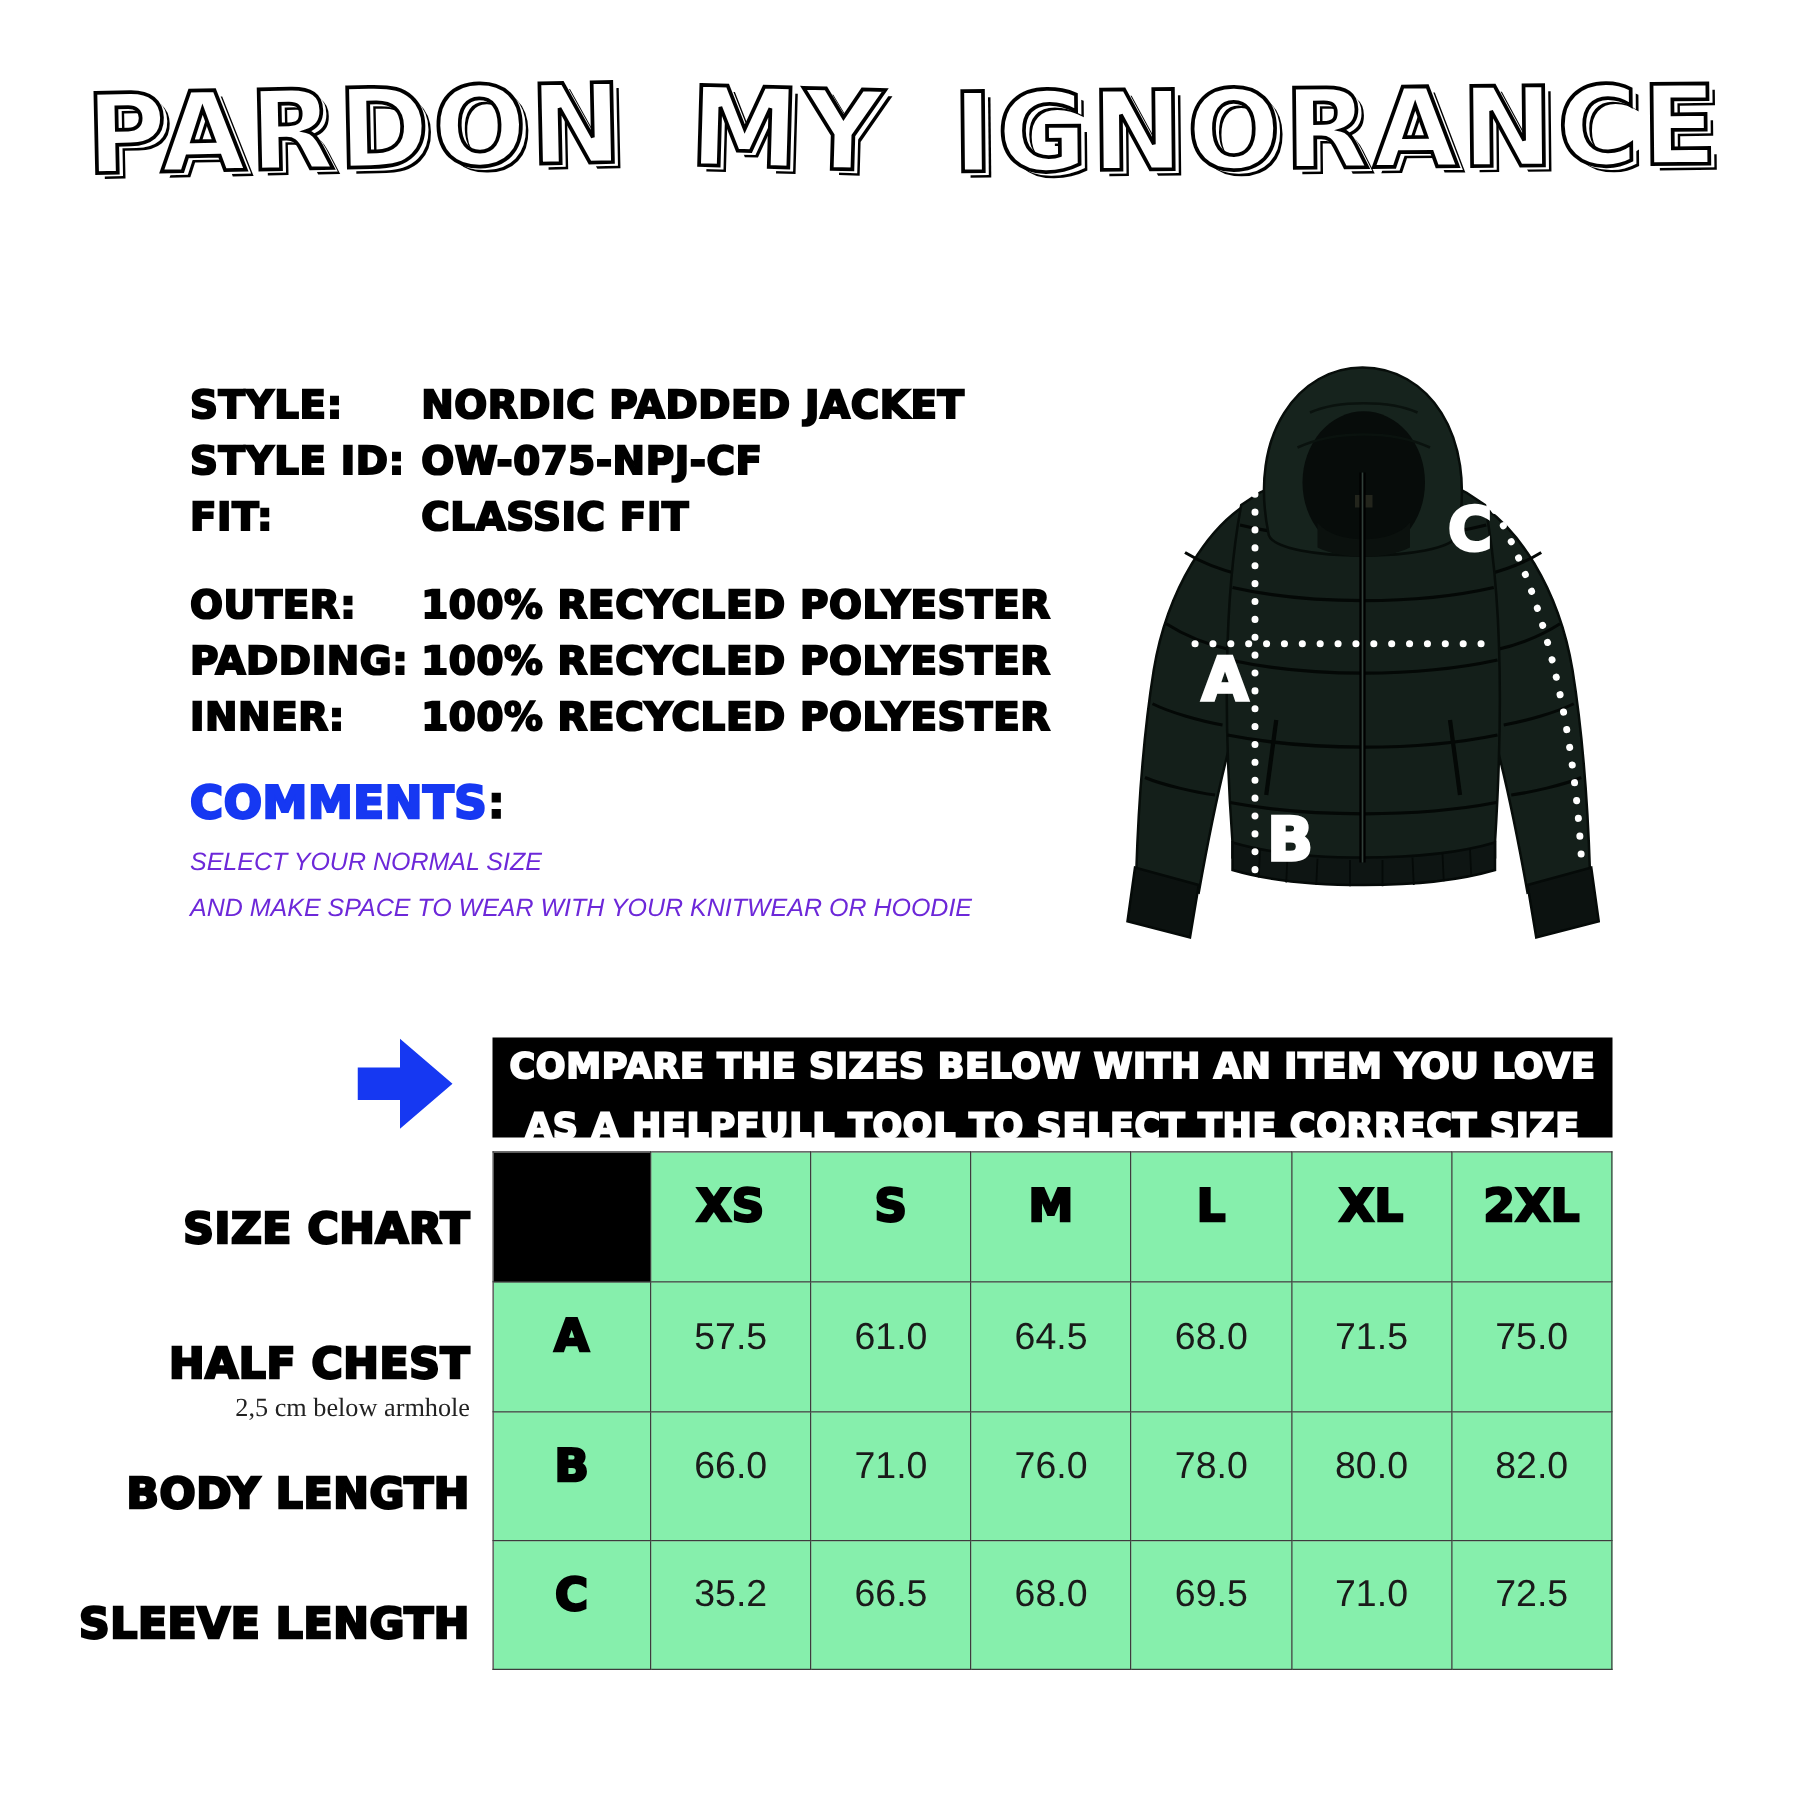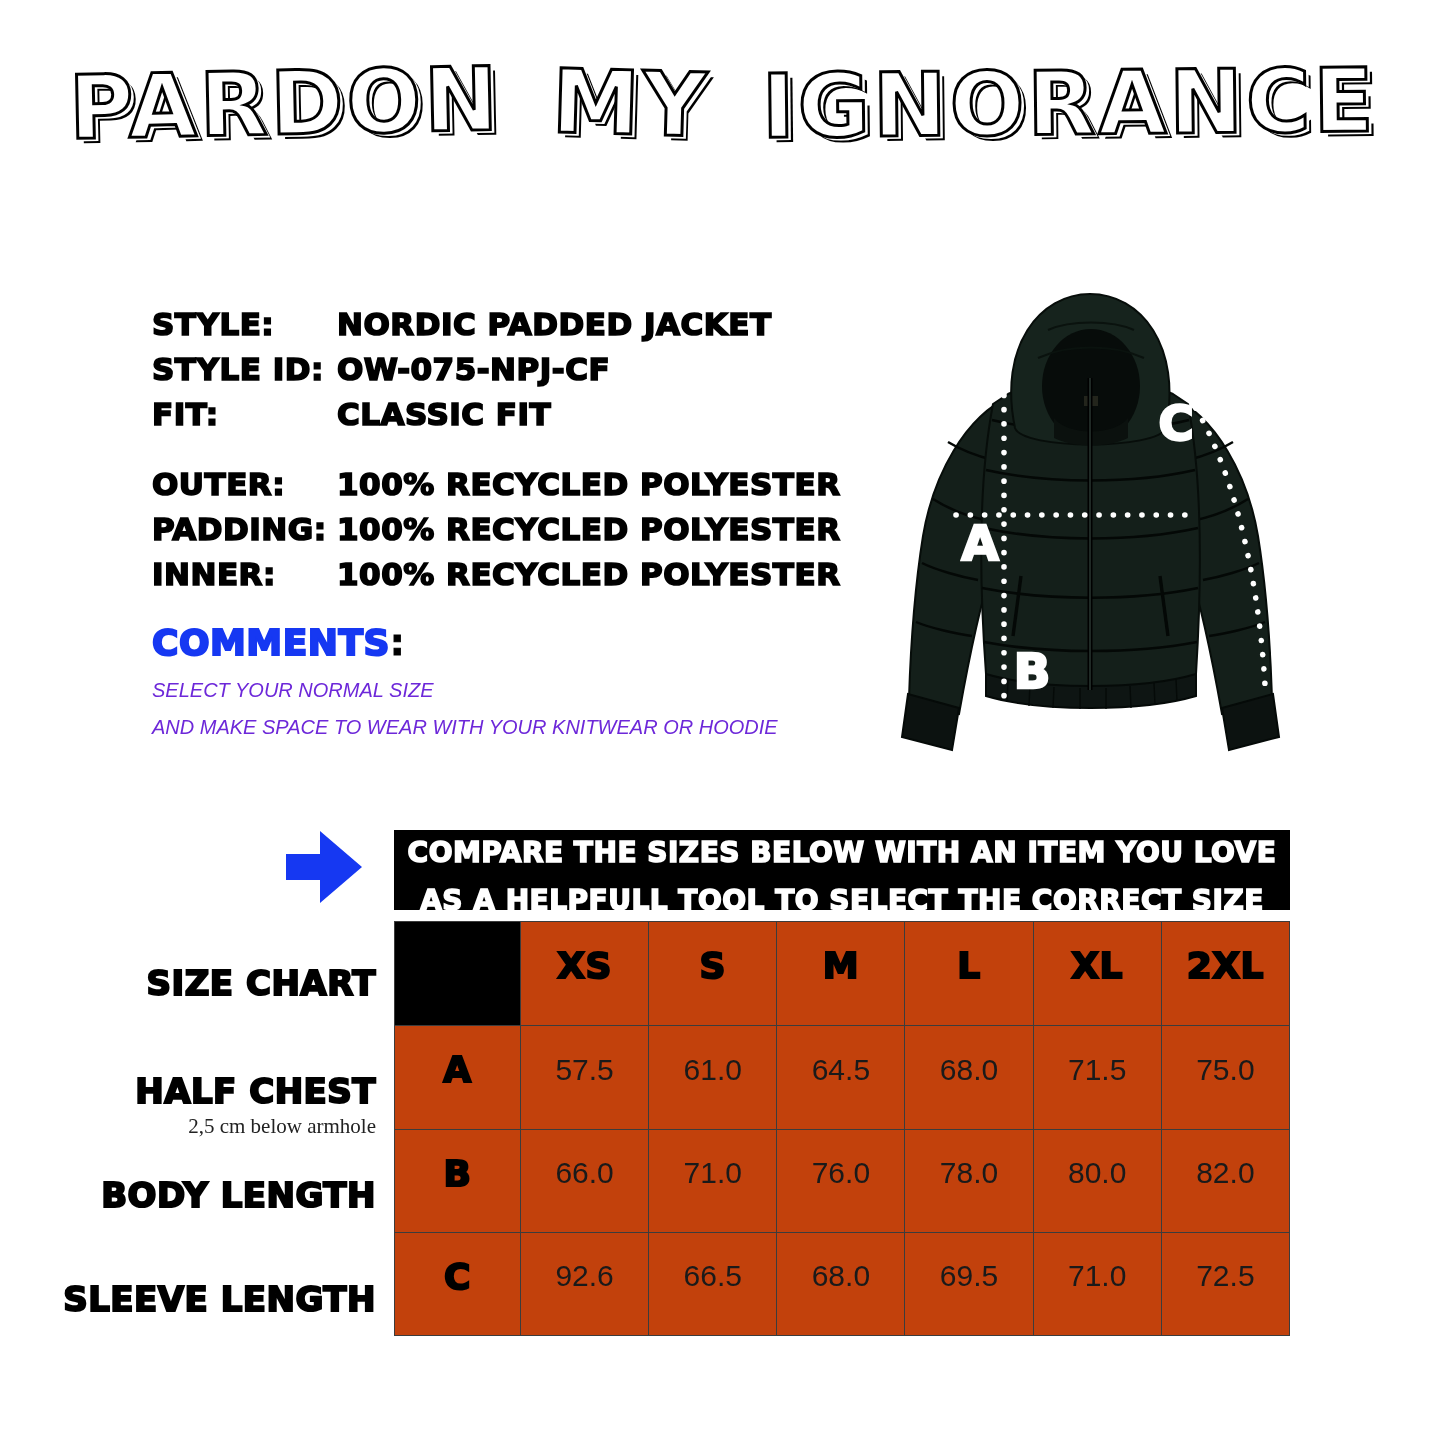--- a/index.html
+++ b/index.html
@@ -83,21 +83,21 @@
 
   
   .size-table {
     position:absolute; left:394px; top:921px; width:896px;
     border-collapse:collapse; table-layout:fixed;
   }
   .size-table td {
     border:1px solid #3c3c3c;
     text-align:center; vertical-align:middle;
     padding-bottom:16px;
-    background:#c2410c;
+    background:#86efac;
   }
   .size-table tr.hdr td { height:104px; }
   .size-table tr.r1 td  { height:104px; }
   .size-table tr.r2 td  { height:103px; }
   .size-table tr.r3 td  { height:103px; }
   .size-table td.black-cell { background:#000; }
   .size-table .size-label { font-size:36px; }
   .size-table .marker     { font-size:36px; }
   .size-table .num {
     font-family:"Liberation Sans", sans-serif;
@@ -292,21 +292,21 @@
       <td class="bubble bubble-lg marker">B</td>
       <td class="num">66.0</td>
       <td class="num">71.0</td>
       <td class="num">76.0</td>
       <td class="num">78.0</td>
       <td class="num">80.0</td>
       <td class="num">82.0</td>
     </tr>
     <tr class="r3">
       <td class="bubble bubble-lg marker">C</td>
-      <td class="num">92.6</td>
+      <td class="num">35.2</td>
       <td class="num">66.5</td>
       <td class="num">68.0</td>
       <td class="num">69.5</td>
       <td class="num">71.0</td>
       <td class="num">72.5</td>
     </tr>
   </tbody>
     </table>
 
 </div>

